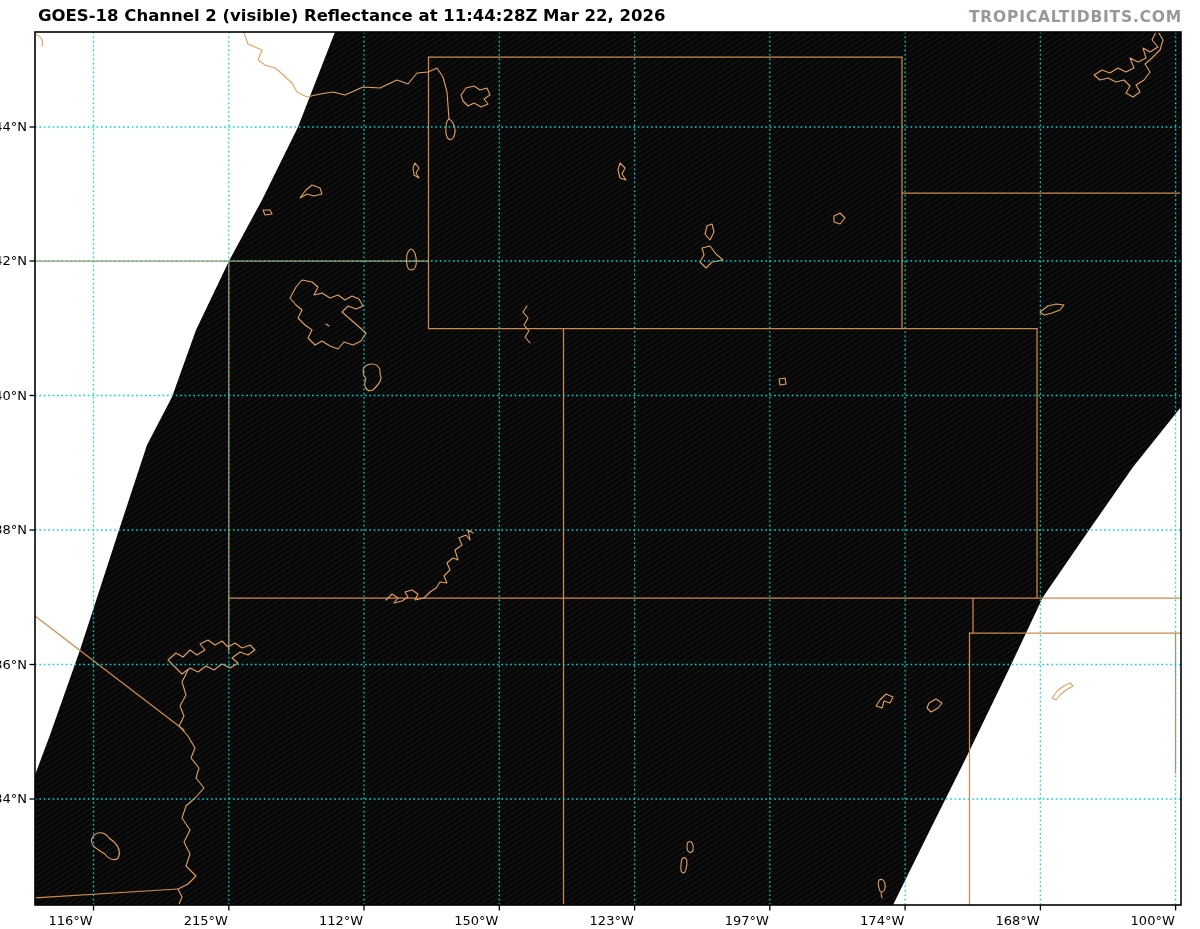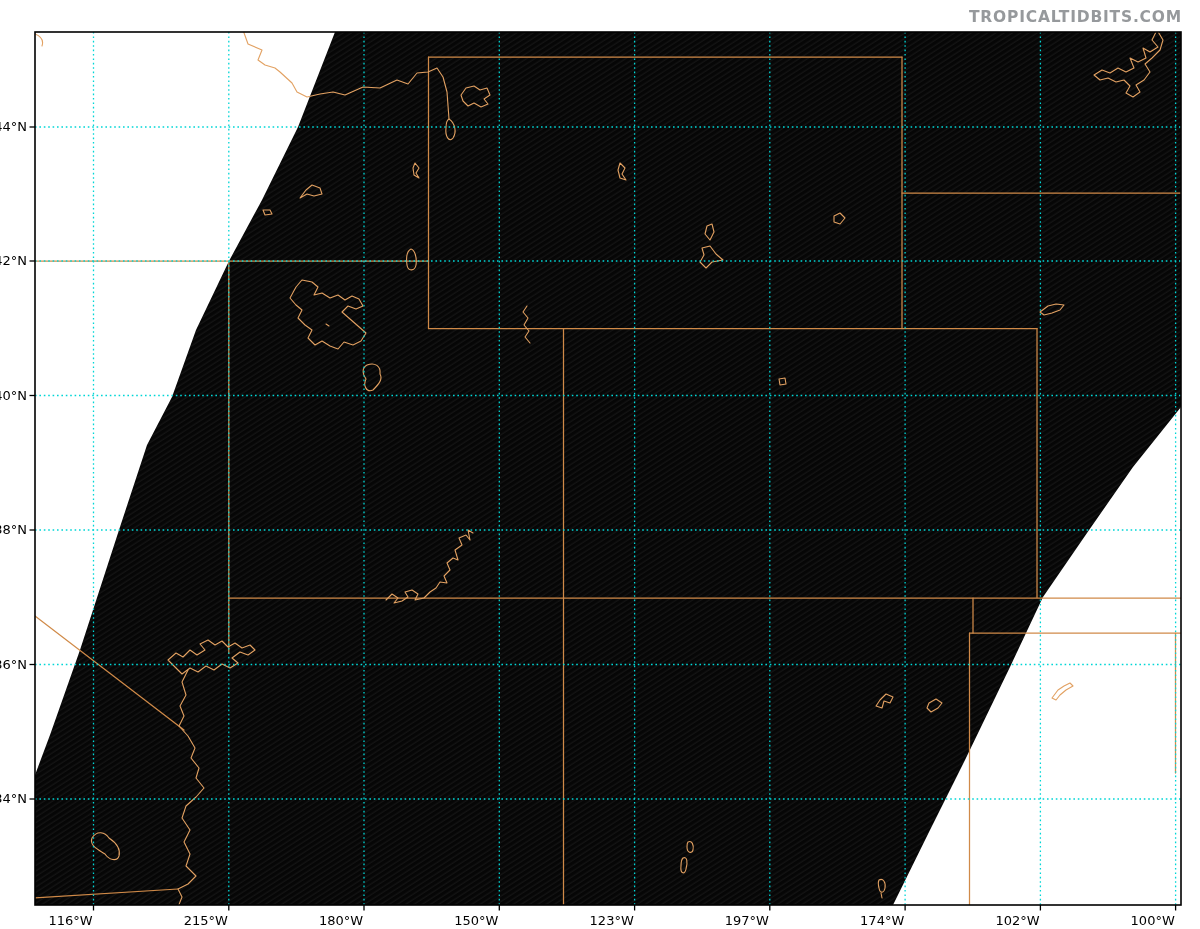--- a/index.html
+++ b/index.html
@@ -11,20 +11,21 @@
     letter-spacing:0.8px;white-space:nowrap;text-align:right;}
   .plot{position:absolute;left:0;top:0;width:1200px;height:929px;}
   svg{position:absolute;left:0;top:0;}
   .xlab{position:absolute;width:90px;text-align:left;font-size:13px;color:#000;white-space:nowrap;}
   .ylab{position:absolute;width:60px;text-align:right;font-size:13px;color:#000;white-space:nowrap;}
 </style>
 </head>
 <body>
 
 <div class="page">
+  <div class="title">GOES-18 Channel 2 (visible) Reflectance at 11:44:28Z Mar 22, 2026</div>
   <div class="watermark">TROPICALTIDBITS.COM</div>
   <div class="plot">
     <svg id="map-svg" width="1200" height="929" viewBox="0 0 1200 929">
         <defs>
           <clipPath id="plotclip">
             <rect x="0" y="0" width="1146" height="873"></rect>
           </clipPath>
           <pattern id="hatch" width="4.5" height="4.5" patternUnits="userSpaceOnUse" patternTransform="rotate(-33)">
             <line x1="0" y1="2" x2="4.5" y2="2" stroke="rgba(255,255,255,0.055)" stroke-width="1.3"></line>
           </pattern>
@@ -106,26 +107,26 @@
         <line x1="29.5" y1="127" x2="35" y2="127" stroke="#000000" stroke-width="1.3"></line>
         <line x1="29.5" y1="261" x2="35" y2="261" stroke="#000000" stroke-width="1.3"></line>
         <line x1="29.5" y1="395.5" x2="35" y2="395.5" stroke="#000000" stroke-width="1.3"></line>
         <line x1="29.5" y1="530" x2="35" y2="530" stroke="#000000" stroke-width="1.3"></line>
         <line x1="29.5" y1="664.5" x2="35" y2="664.5" stroke="#000000" stroke-width="1.3"></line>
         <line x1="29.5" y1="799" x2="35" y2="799" stroke="#000000" stroke-width="1.3"></line>
       </svg>
     <div id="xlabels">
         <div class="xlab" style="left: 48.5px; top: 913px;">116°W</div>
         <div class="xlab" style="left: 183.8px; top: 913px;">215°W</div>
-        <div class="xlab" style="left: 319px; top: 913px;">180°W</div>
+        <div class="xlab" style="left: 319px; top: 913px;">112°W</div>
         <div class="xlab" style="left: 454.3px; top: 913px;">150°W</div>
         <div class="xlab" style="left: 589.6px; top: 913px;">123°W</div>
         <div class="xlab" style="left: 724.8px; top: 913px;">197°W</div>
         <div class="xlab" style="left: 860.1px; top: 913px;">174°W</div>
-        <div class="xlab" style="left: 995.4px; top: 913px;">102°W</div>
+        <div class="xlab" style="left: 995.4px; top: 913px;">168°W</div>
         <div class="xlab" style="left: 1130.6px; top: 913px;">100°W</div>
       </div>
     <div id="ylabels">
         <div class="ylab" style="left: -33px; top: 119px;">44°N</div>
         <div class="ylab" style="left: -33px; top: 253px;">42°N</div>
         <div class="ylab" style="left: -33px; top: 387.5px;">40°N</div>
         <div class="ylab" style="left: -33px; top: 522px;">38°N</div>
         <div class="ylab" style="left: -33px; top: 656.5px;">36°N</div>
         <div class="ylab" style="left: -33px; top: 791px;">34°N</div>
       </div>

